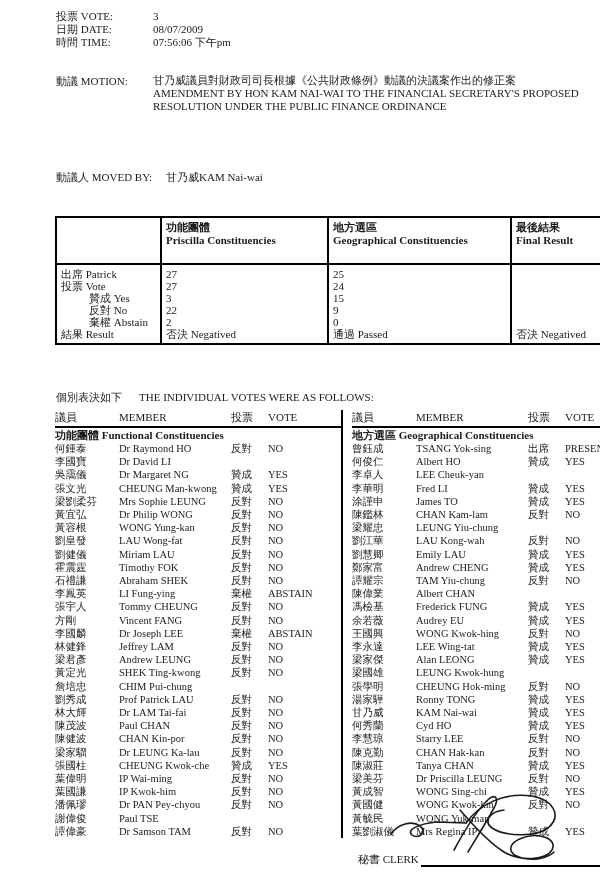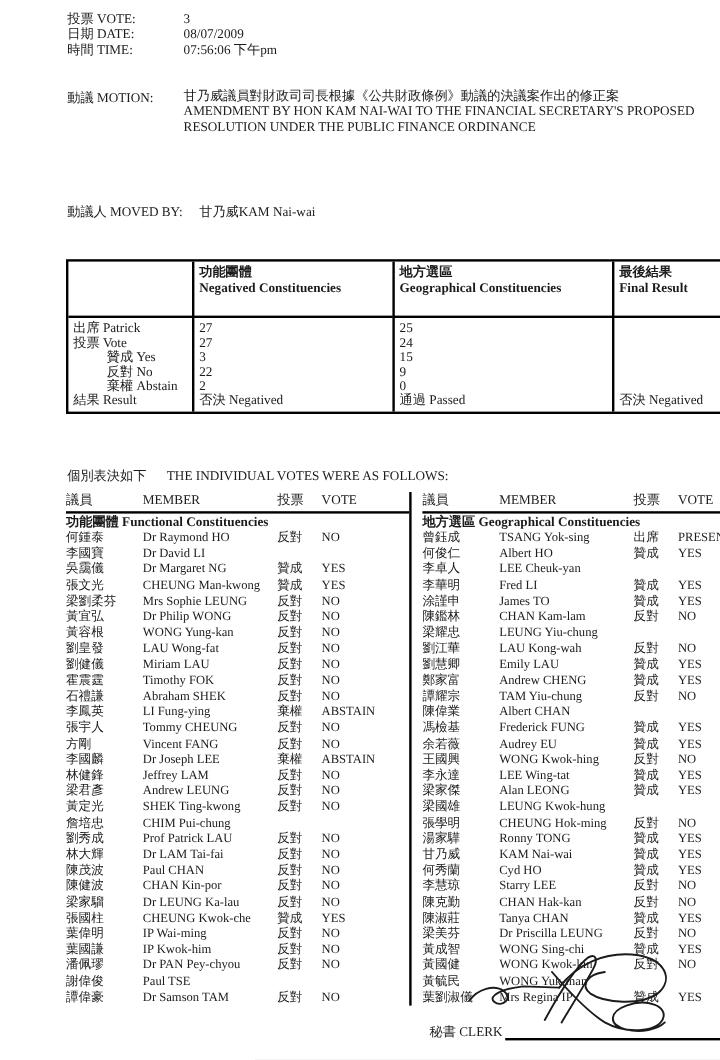--- a/index.html
+++ b/index.html
@@ -75,21 +75,21 @@
     <div class="moved-by">
       <span class="meta-label">動議人 MOVED BY:</span>
       <span>甘乃威KAM Nai-wai</span>
     </div>
   </div>
 
   <div class="sum-table">
     <div class="sum-cell hd c1"></div>
     <div class="sum-cell hd c2">
       <div>功能團體</div>
-      <div>Negatived Constituencies</div>
+      <div>Priscilla Constituencies</div>
     </div>
     <div class="sum-cell hd c3">
       <div>地方選區</div>
       <div>Geographical Constituencies</div>
     </div>
     <div class="sum-cell hd c4">
       <div>最後結果</div>
       <div>Final Result</div>
     </div>
     <div class="sum-cell bd c1" id="sum-labels">

